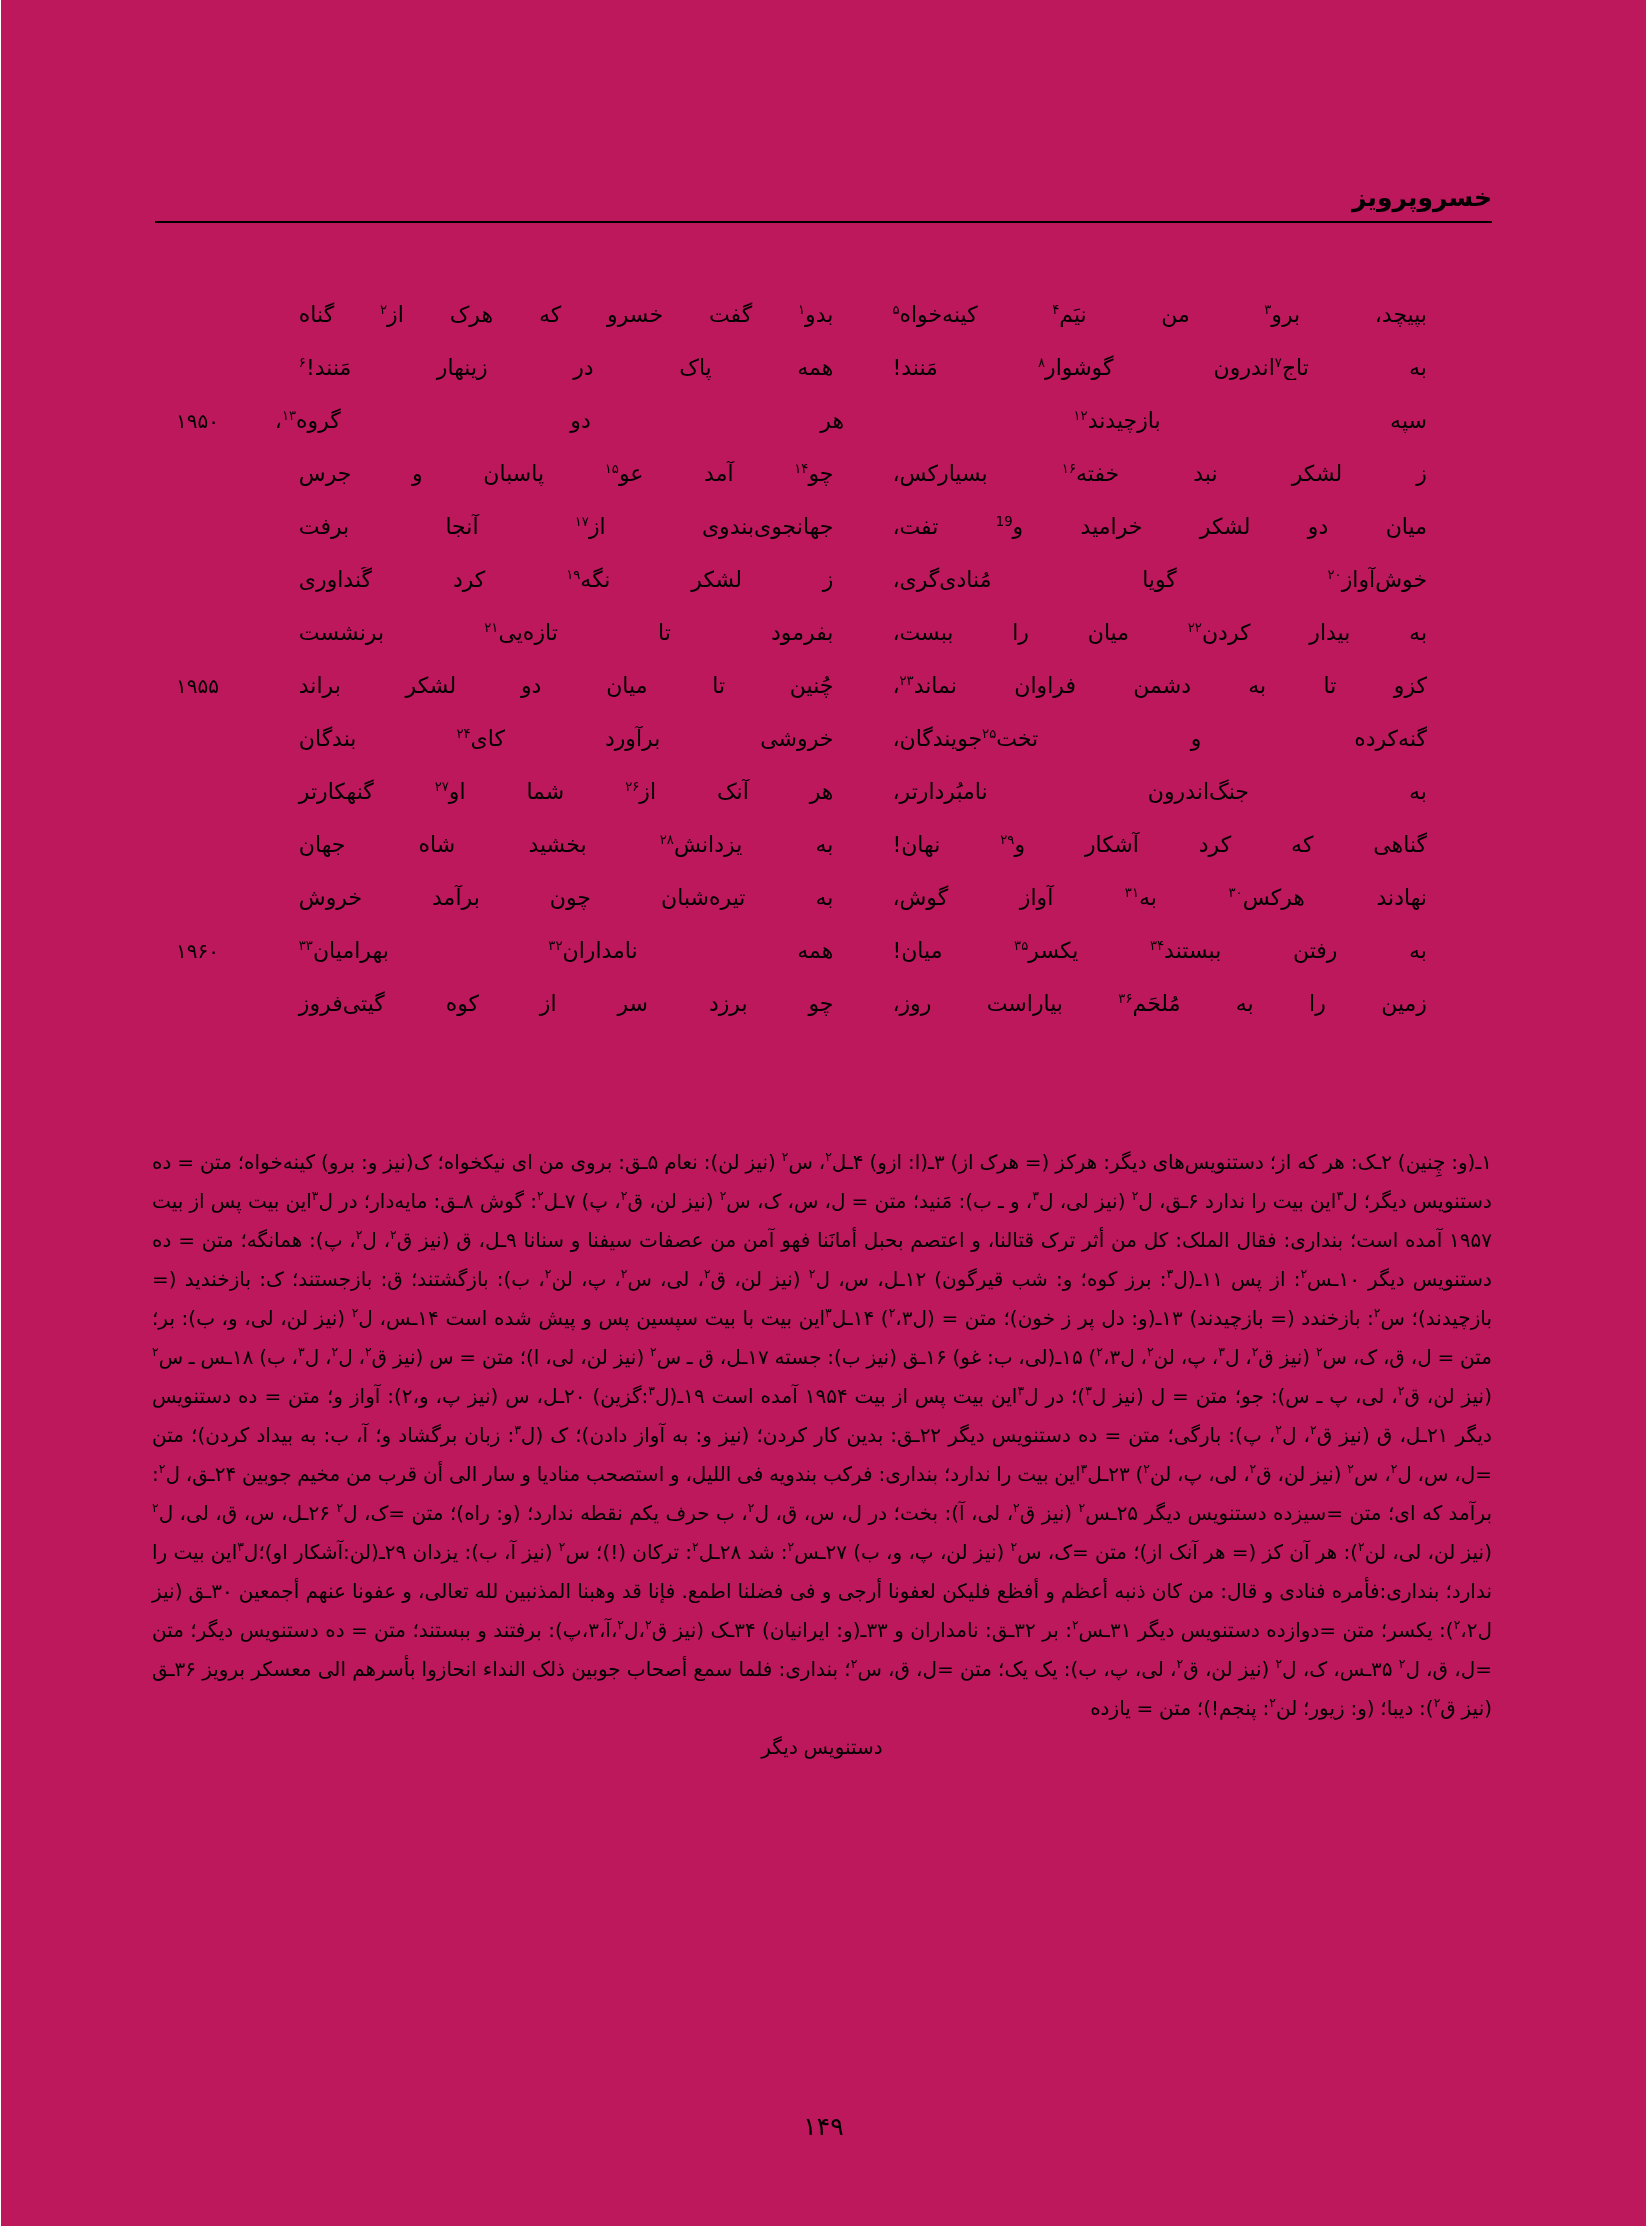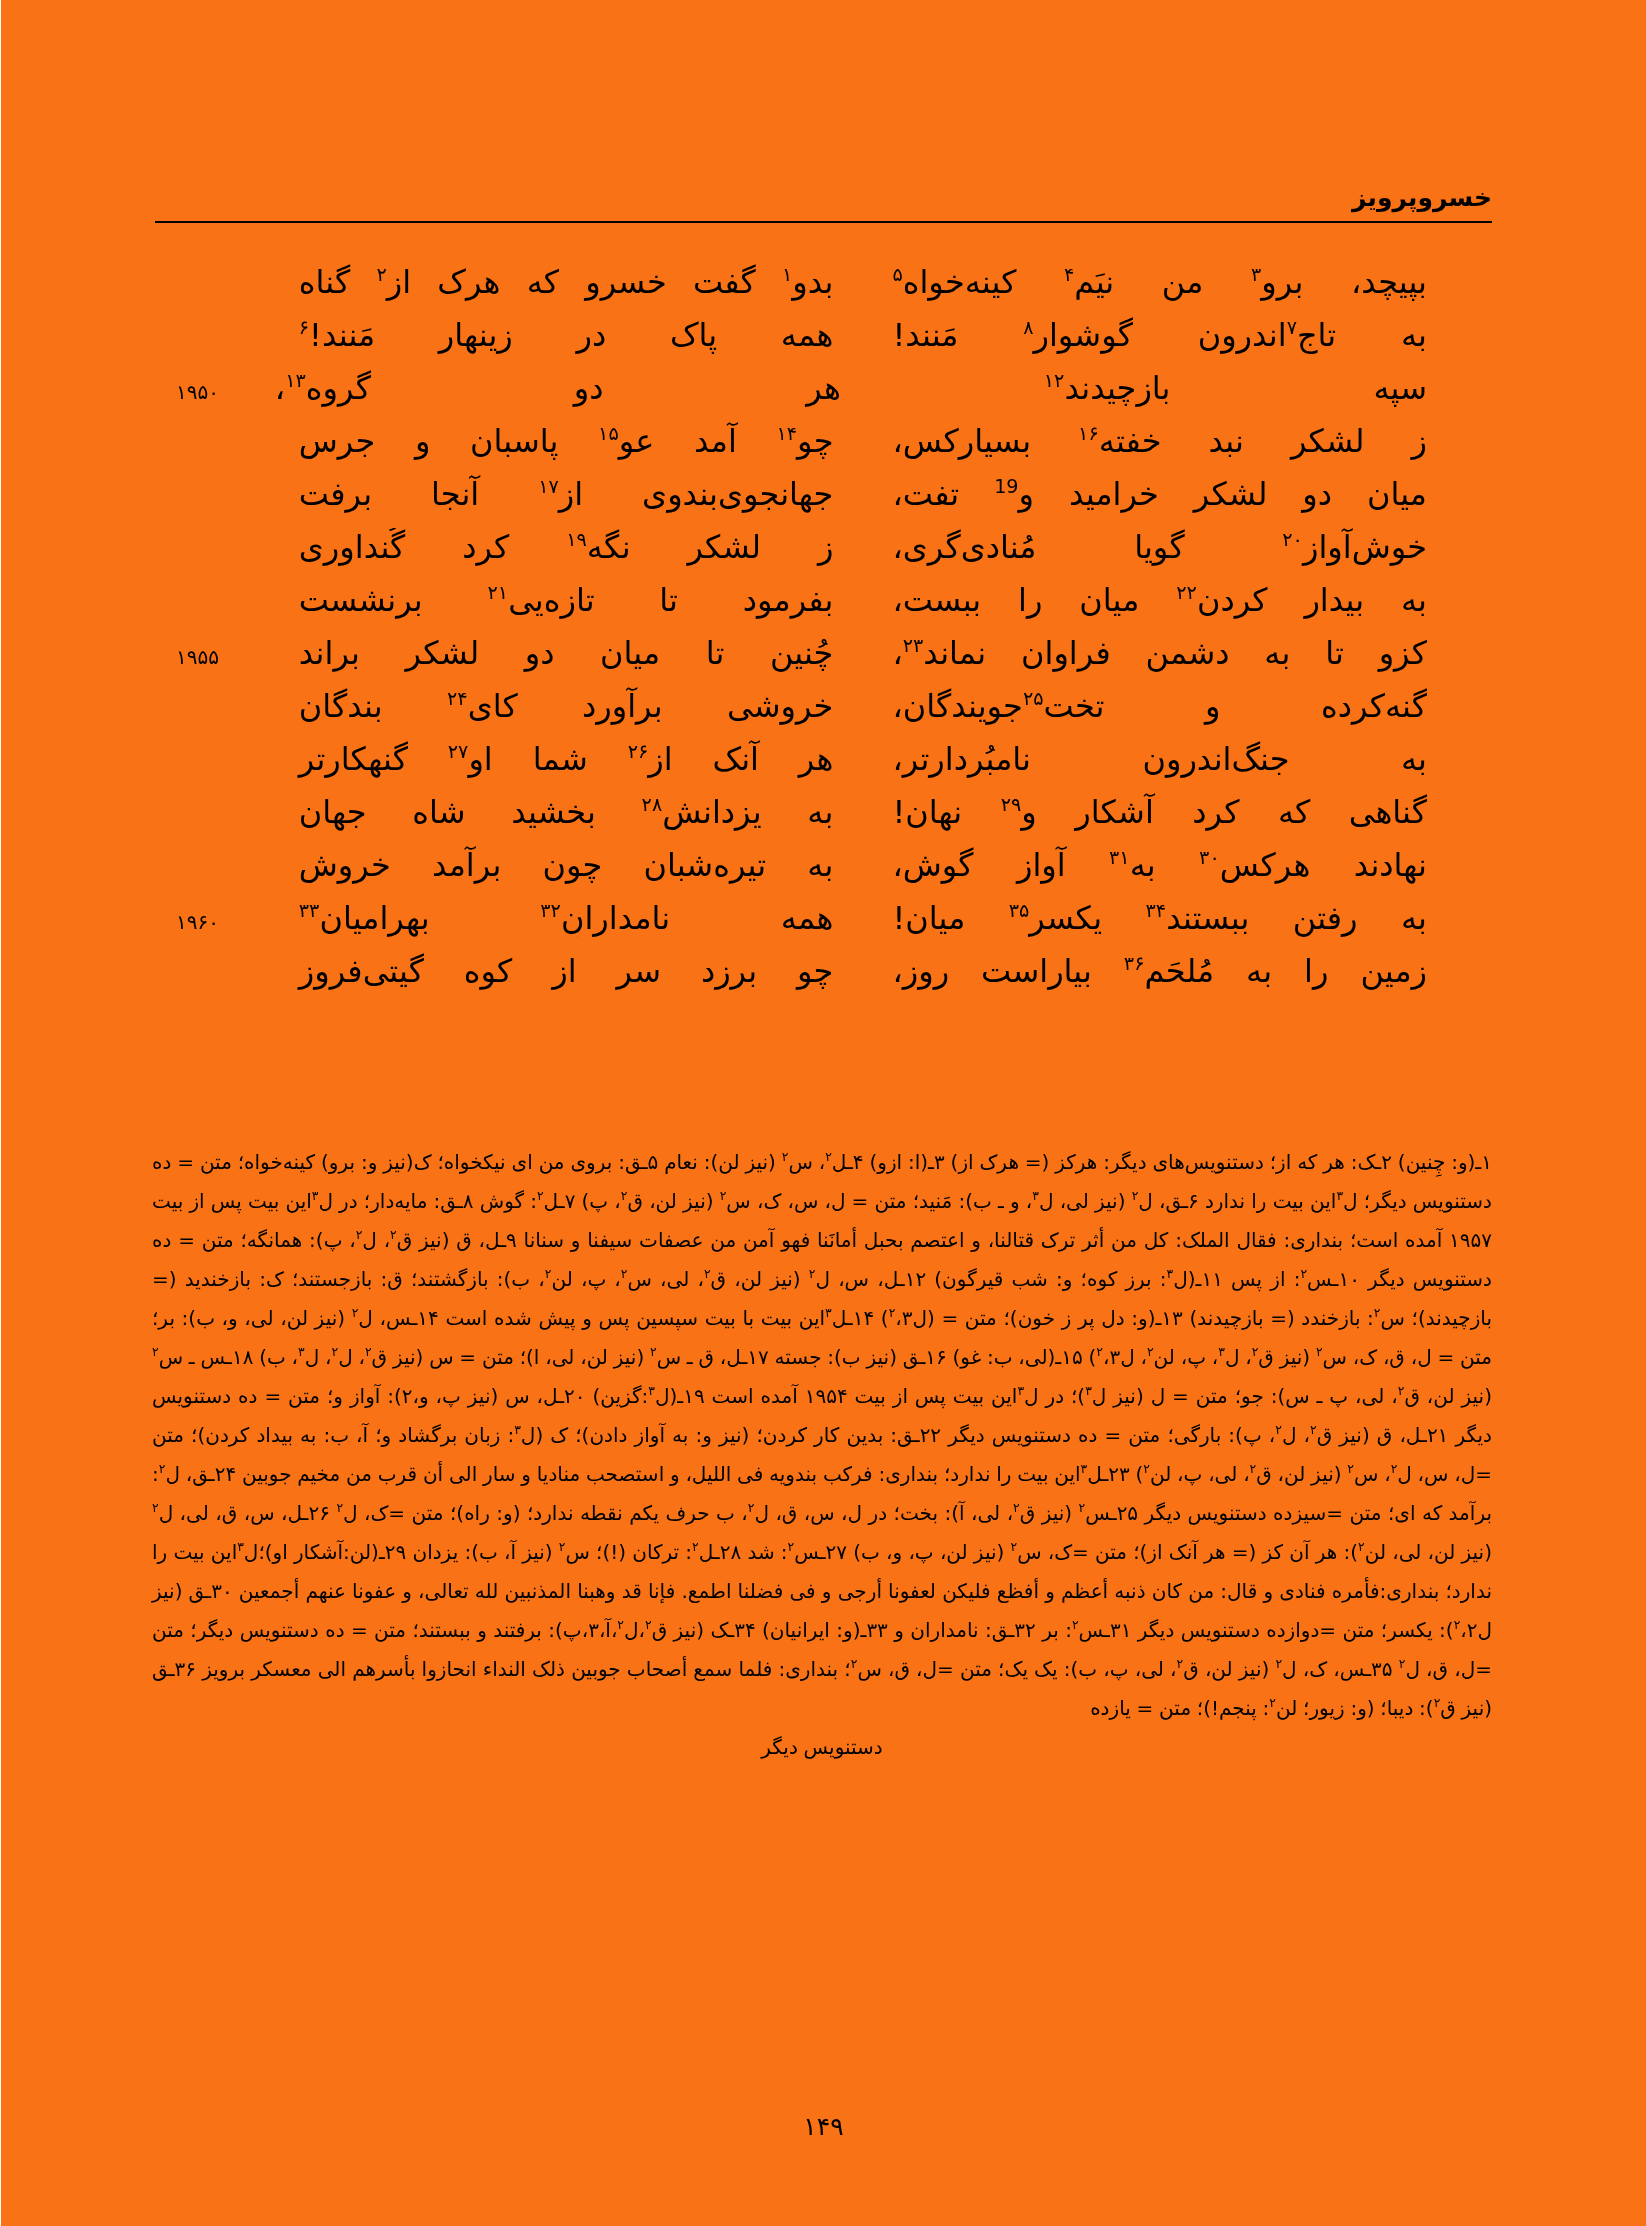--- a/index.html
+++ b/index.html
@@ -12,21 +12,21 @@
     height: 2226px;
     font-family: "DejaVu Sans", "Liberation Sans", sans-serif;
     color: #000000;
     overflow: hidden;
     position: relative;
   }
 
   .page {
     position: absolute;
     inset: 0;
-    background: #f97316;
+    background: #be185d;
   }
 
   
   .runninghead-wrap {
     position: absolute;
     top: 185px;
     right: 155px;
     left: 155px;
   }
   .runninghead {
@@ -61,27 +61,28 @@
     width: 85px;
     flex: 0 0 85px;
     font-size: 20px;
     text-align: center;
     padding-right: 1.8px;
     direction: rtl;
     letter-spacing: -0.9px;
   }
   .hemistich {
     flex: 1 1 0;
-    font-size: 32px;
+    font-size: 22px;
     text-align: justify;
     text-align-last: justify;
     direction: rtl;
     white-space: nowrap;
     overflow: hidden;
     letter-spacing: 0px;
+    margin-top: 39px;
   }
   .hemistich.first { padding-left: 57px; padding-right: 26px; }
   .hemistich.second { padding-left: 33px; padding-right: 65px; }
 
   .hemistich sup {
     font-size: 0.60em;
     vertical-align: super;
     line-height: 0;
     letter-spacing: -0.5px;
   }

